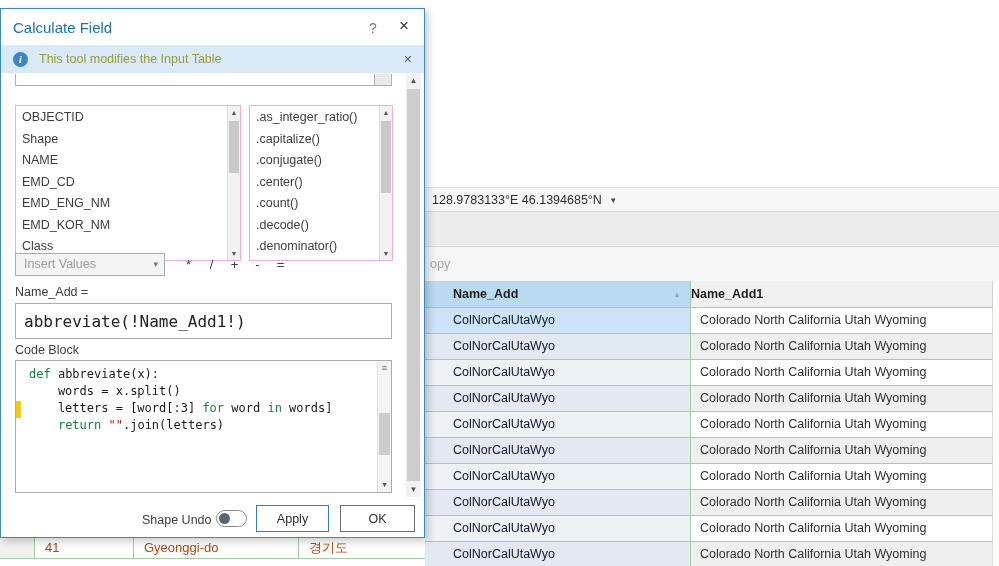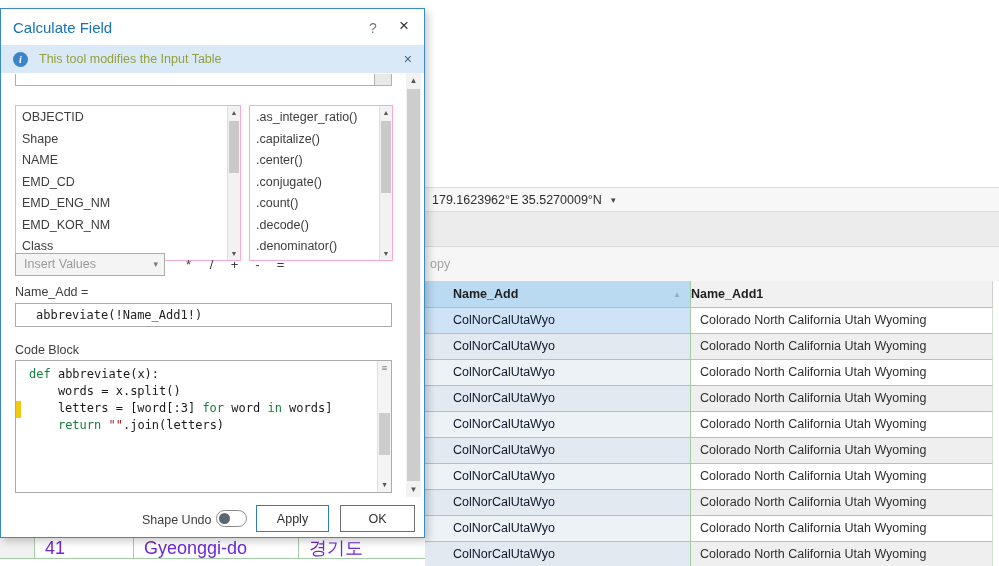--- a/index.html
+++ b/index.html
@@ -29,21 +29,21 @@
          font-size:12.5px; color:#0f172a; line-height:25px; padding-left:28px; white-space:nowrap; overflow:hidden; }
   .c-b { width:302px; background:#fff; border-right:1px solid #cfe3cf; border-bottom:1px solid #a5cda5;
          font-size:12.5px; color:#2f2f2f; line-height:25px; padding-left:9px; white-space:nowrap; overflow:hidden; }
   .t-row.alt .c-a { background:#e2e9f1; }
   .t-row.alt .c-b { background:#efefef; }
   .t-row.sel .c-a { background:#cee3f5; }
 
   #left-frag { position:absolute; left:0; top:538px; width:425px; height:28px; z-index:1; background:#fff; }
   .lf-row { display:flex; height:21px; border-bottom:1px solid #a5cda5; }
   .lf-sel { width:35px; background:#f1f1f1; border-right:1px solid #a5cda5; }
-  .lf-c { background:#fff; border-right:1px solid #a5cda5; font-size:18px; color:#6d28d9;
+  .lf-c { background:#fff; border-right:1px solid #a5cda5; font-size:13px; color:#c2410c;
           line-height:20px; padding-left:10px; white-space:nowrap; overflow:hidden; }
   .lf-c.c1 { width:99px; } .lf-c.c2 { width:165px; } .lf-c.c3 { flex:1; border-right:none; }
 
   
   #dlg { position:absolute; left:0; top:8px; width:425px; height:530px; background:#fff;
          border:1px solid #3a8bc2; box-shadow:3px 3px 8px rgba(0,0,0,.22); z-index:10; }
   #dlg > * { position:absolute; }
   .dlg-title { left:12px; top:10px; font-size:15px; color:#1873b5; }
   .dlg-help { left:368px; top:11px; font-size:14px; color:#777; cursor:default; }
   .dlg-close { left:398px; top:7px; font-size:17px; color:#333; cursor:default; }
@@ -70,22 +70,22 @@
   #fields-box .sb-thumb { top:15px; height:52px; }
   #helpers-box .sb-thumb { top:15px; height:72px; }
 
   #insert-values { left:14px; top:244px; width:150px; height:23px; border:1px solid #ababab; background:#f4f4f4;
                    font-size:12.5px; color:#9b9b9b; line-height:21px; padding-left:8px; }
   .iv-caret { position:absolute; right:6px; top:0; font-size:9px; color:#777; line-height:21px; }
   #operators { left:176px; top:244px; height:23px; display:flex; }
   .op { width:23px; text-align:center; line-height:23px; font-size:13px; color:#3d3d3d; }
 
   #expr-label { left:14px; top:276px; font-size:12.5px; color:#3d3d3d; }
-  #expr-input { left:14px; top:294px; width:377px; height:24px; border:1px solid #ababab; background:#fff;
-                font-family:"DejaVu Sans Mono", monospace; font-size:12px; color:#222; padding-left:20px; }
+  #expr-input { left:14px; top:294px; width:377px; height:36px; border:1px solid #ababab; background:#fff;
+                font-family:"DejaVu Sans Mono", monospace; font-size:16px; color:#222; padding-left:8px; }
 
   #code-label { left:14px; top:334px; font-size:12.5px; color:#3d3d3d; }
   #code-area { left:14px; top:351px; width:377px; height:133px; border:1px solid #ababab; background:#fff;
                font-family:"DejaVu Sans Mono", monospace; font-size:12px; overflow:hidden; }
   .code-marker { position:absolute; left:0; top:40px; width:5px; height:17px; background:#f2c811; }
   #code-lines { position:absolute; left:13px; top:5px; right:16px; white-space:pre; color:#1a1a1a; }
   .code-line { height:17px; line-height:17px; }
   .kw { color:#15803d; } .str { color:#b02020; }
   .code-scroll { position:absolute; right:0; top:0; bottom:0; width:14px; background:#f4f4f4; border-left:1px solid #e0e0e0; }
   .grip { height:14px; line-height:14px; text-align:center; font-size:9px; color:#888; }
@@ -102,21 +102,21 @@
                font-family:inherit; font-size:12.5px; color:#2e2e2e; }
   #ok-btn { left:339px; top:496px; width:75px; height:27px; background:#fff; border:1px solid #6e6e6e;
             font-family:inherit; font-size:12.5px; color:#2e2e2e; }
 </style>
 </head>
 <body>
 
 <div id="app">
 
   <div id="coord-bar">
-    <span>179.1623962°E 35.5270009°N</span>
+    <span>128.9783133°E 46.1394685°N</span>
     <span class="chev">▾</span>
   </div>
   <div id="strip2"></div>
   <div id="table-toolbar">
     <span>opy</span>
   </div>
 
   <div id="table-frag">
     <div class="t-header">
       <div class="th-a">
@@ -223,22 +223,22 @@
         <div class="sb-arrow up">▲</div>
         <div class="sb-thumb"></div>
         <div class="sb-arrow dn">▼</div>
       </div>
     </div>
 
     <div class="listbox" id="helpers-box">
       <div class="list-items" id="helpers-items">
           <div class="list-item">.as_integer_ratio()</div>
           <div class="list-item">.capitalize()</div>
+          <div class="list-item">.conjugate()</div>
           <div class="list-item">.center()</div>
-          <div class="list-item">.conjugate()</div>
           <div class="list-item">.count()</div>
           <div class="list-item">.decode()</div>
           <div class="list-item">.denominator()</div>
           <div class="list-item">.encode()</div>
         </div>
       <div class="vscroll">
         <div class="sb-arrow up">▲</div>
         <div class="sb-thumb"></div>
         <div class="sb-arrow dn">▼</div>
       </div>

